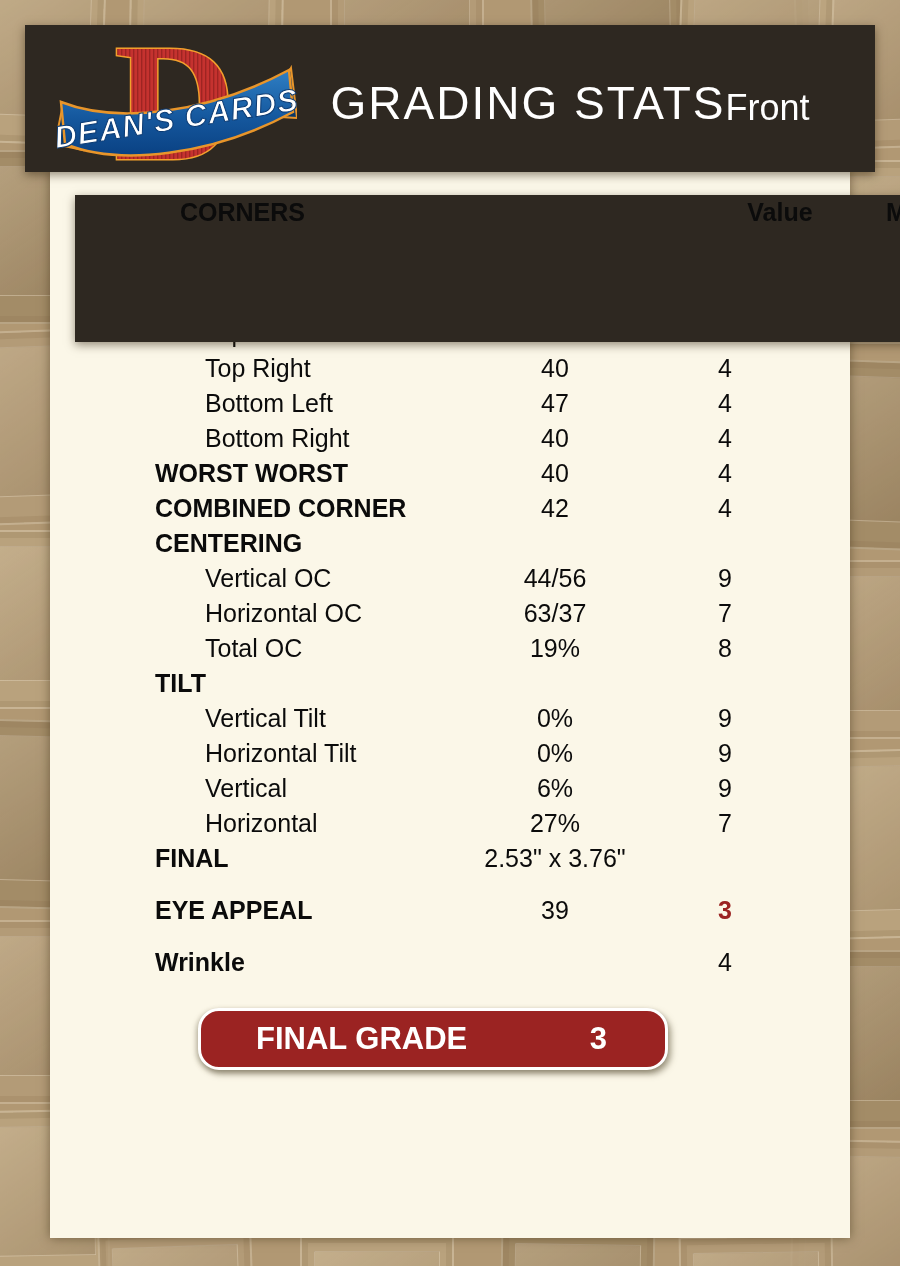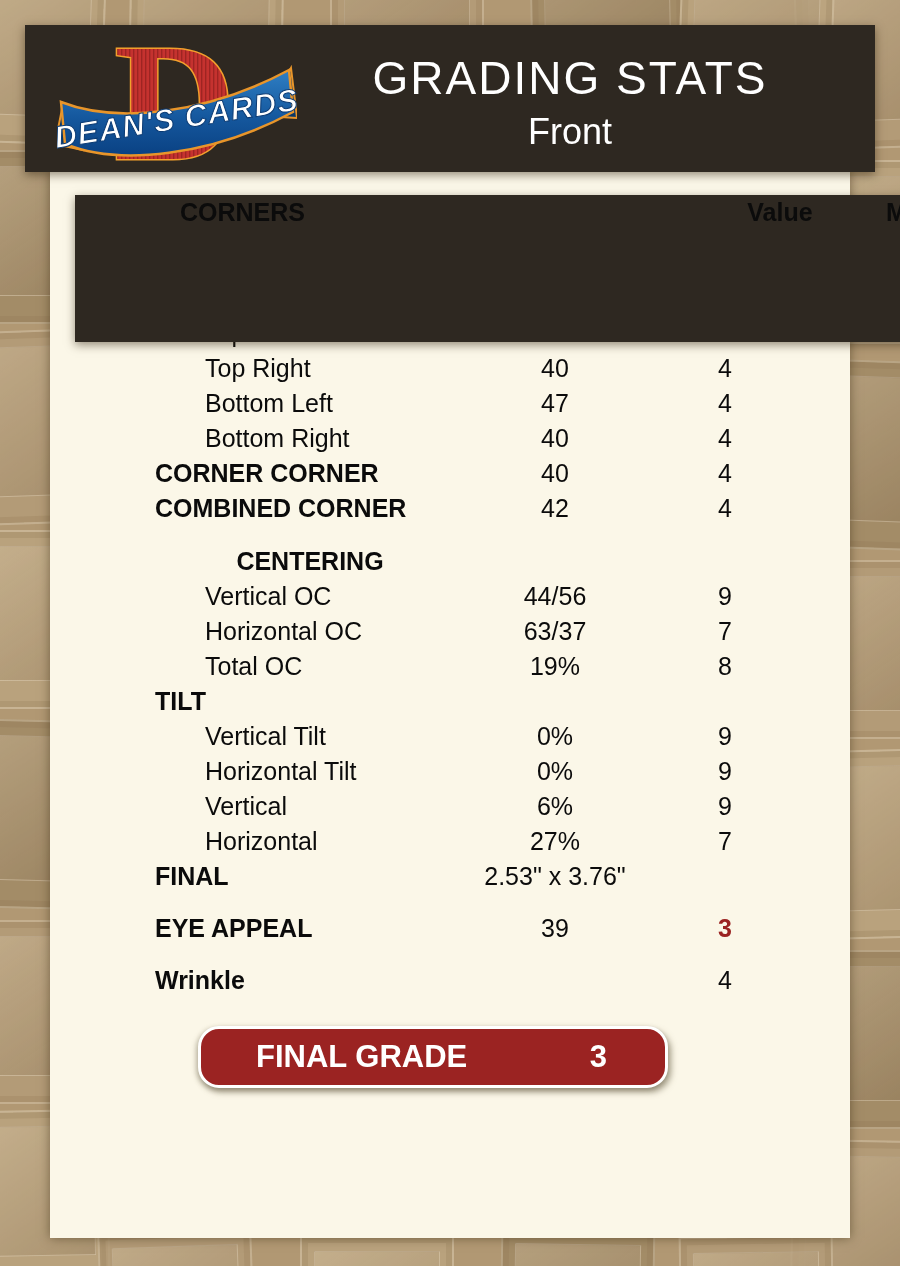--- a/index.html
+++ b/index.html
@@ -29,21 +29,21 @@
   
   .header{
     position:absolute;left:25px;top:25px;width:850px;height:147px;
     background:#2e2821;
     box-shadow:0 3px 9px rgba(45,32,14,.5);
     z-index:3;
   }
   .logo{position:absolute;left:32px;top:7px;width:240px;height:133px;}
   .header-titles{
     position:absolute;left:250px;right:10px;top:0;height:100%;
-    display:flex;flex-direction:column;justify-content:center;align-items:center;
+    display:flex;flex-direction:row;justify-content:center;align-items:center;
     color:#ffffff;padding-top:10px;box-sizing:border-box;
   }
   .grading-title{font-size:46px;letter-spacing:2px;font-weight:400;line-height:1.05;}
   .side-title{font-size:36px;font-weight:400;margin-top:8px;text-align:center;}
   
   .panel{
     position:absolute;left:50px;top:170px;width:800px;height:1068px;
     background:#fbf7e8;
     box-shadow:0 0 10px rgba(60,45,20,.55);
     z-index:2;
@@ -53,21 +53,21 @@
   .card-serial{font-weight:400;}
   
   .gtable{margin-top:31px;}
   .trow{display:flex;line-height:35px;font-size:25px;padding:0 45px 0 105px;}
   .trow .c-label{flex:1;white-space:nowrap;}
   .trow.item .c-label{padding-left:50px;}
   .trow.header .c-label,.trow.header .c-value,.trow.header .c-max{font-weight:bold;}
   .trow.section .c-label{font-weight:bold;}
   .c-value{width:180px;text-align:center;}
   .c-max{width:160px;text-align:center;}
-  .gap-15{margin-top:18px;text-align:center;}
+  .gap-15{margin-top:0;}
   .gap-17{margin-top:17px;}
   .c-max.red{color:#9b2322;font-weight:bold;}
   
   .final-grade{
     margin:28px 0 0 148px;width:470px;height:62px;box-sizing:border-box;
     background:#9b2322;
     border:3px solid #ffffff;border-radius:21px;
     box-shadow:3px 4px 6px rgba(95,85,60,.55), -2px 2px 5px rgba(95,85,60,.35);
     display:flex;align-items:center;justify-content:space-between;
     padding:0 58px 0 55px;
@@ -174,21 +174,21 @@
           <span class="c-label">Bottom Left</span>
           <span class="c-value">47</span>
           <span class="c-max">4</span>
         </div>
         <div class="trow item">
           <span class="c-label">Bottom Right</span>
           <span class="c-value">40</span>
           <span class="c-max">4</span>
         </div>
         <div class="trow section">
-          <span class="c-label">CORNER CORNER</span>
+          <span class="c-label">WORST WORST</span>
           <span class="c-value">40</span>
           <span class="c-max">4</span>
         </div>
         <div class="trow section">
           <span class="c-label">COMBINED CORNER</span>
           <span class="c-value">42</span>
           <span class="c-max">4</span>
         </div>
         <div class="trow section gap-15">
           <span class="c-label">CENTERING</span>

